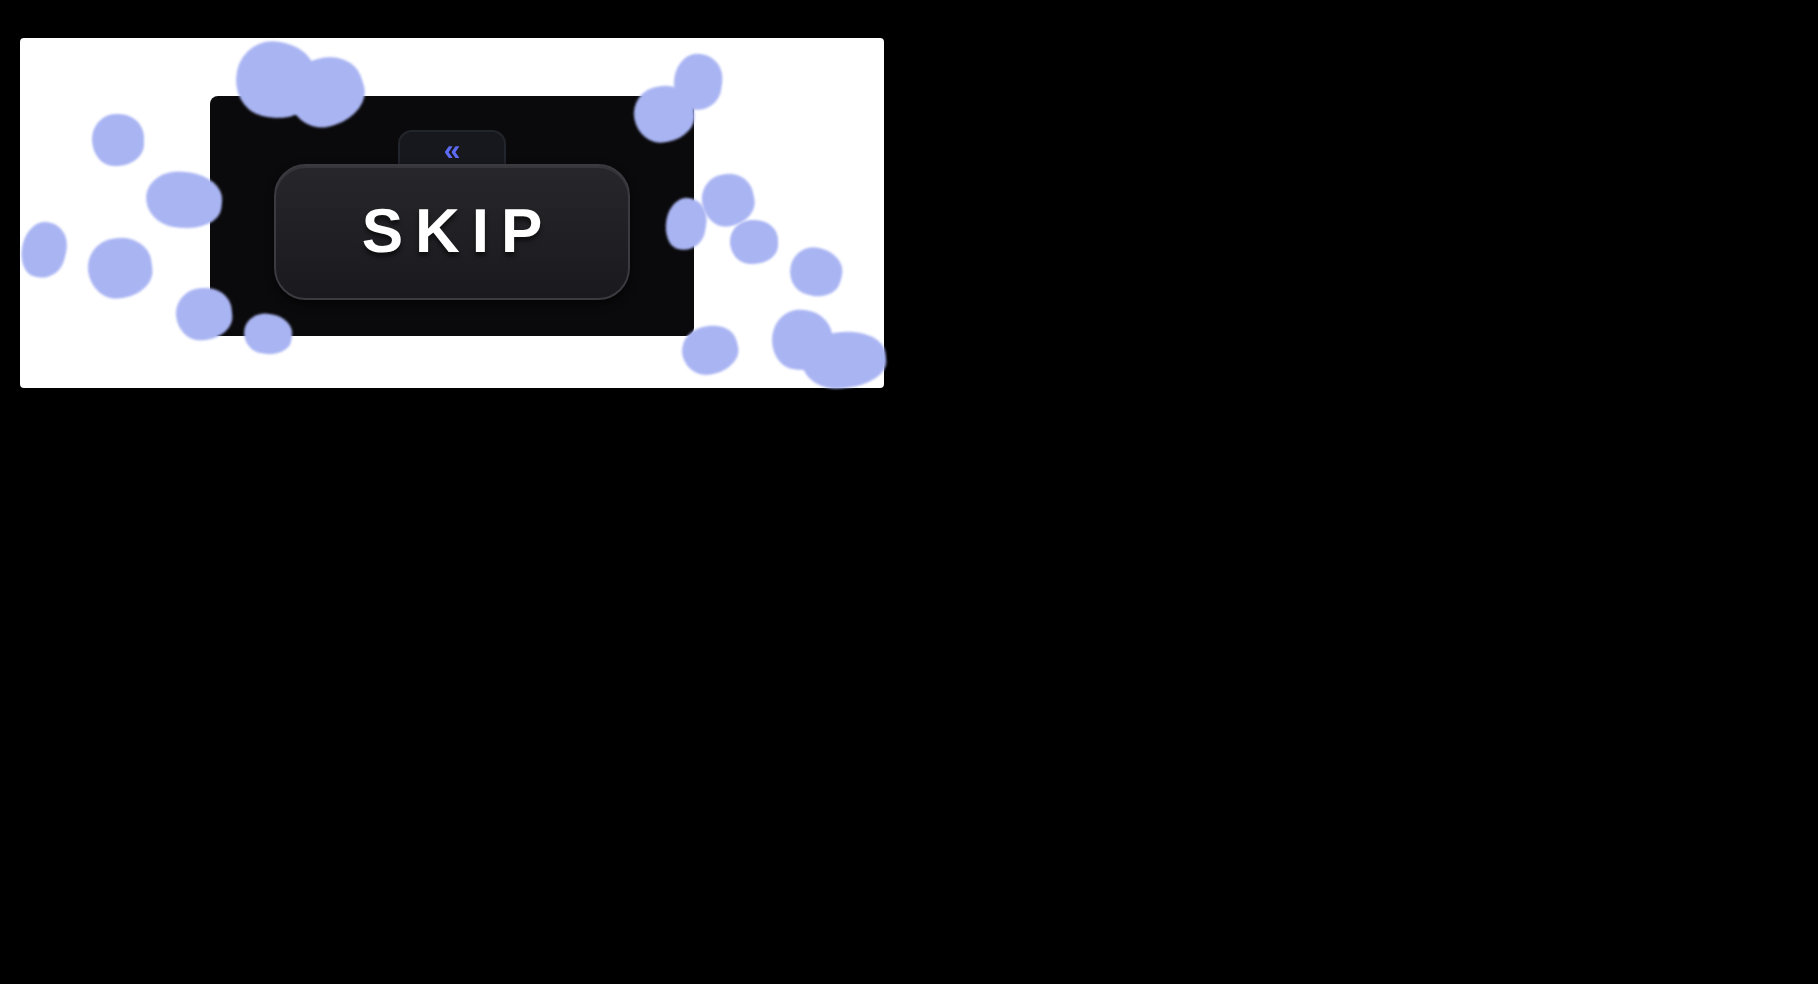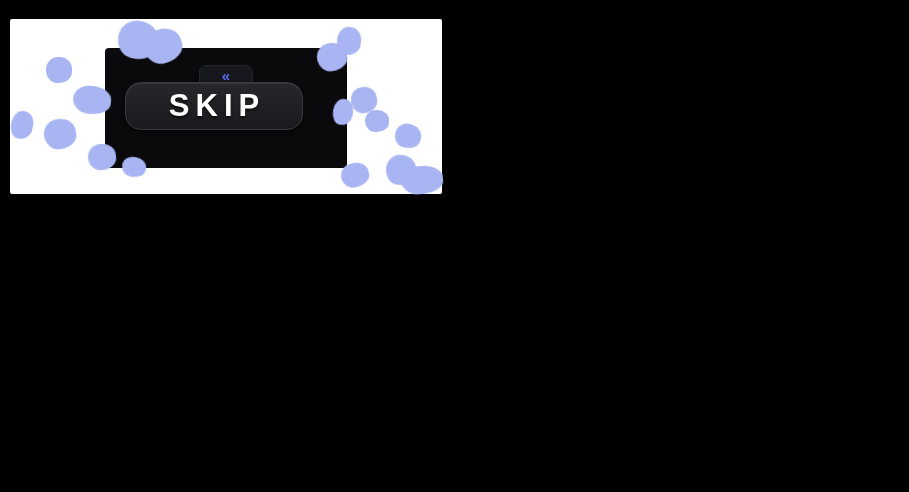--- a/index.html
+++ b/index.html
@@ -47,21 +47,21 @@
     cursor:pointer;
   }
   .collapse-pill .chev{
     color:var(--accent);
     font-size:15px;
     font-weight:bold;
     line-height:1;
     transform:translateY(-1px);
   }
   .skip-btn{
-    position:absolute;left:20px;top:34px;width:178px;height:48px;
+    position:absolute;left:32px;top:34px;width:178px;height:68px;
     background:linear-gradient(180deg,var(--btn-bg-top) 0%,var(--btn-bg-bot) 100%);
     border:1px solid var(--btn-border);
     border-radius:16px;
     box-shadow:inset 0 1px 0 rgba(255,255,255,0.08), 0 2px 4px rgba(0,0,0,0.6);
     display:flex;align-items:center;justify-content:center;
     cursor:pointer;
   }
   .skip-btn .label{
     color:var(--text);
     font-size:31px;

